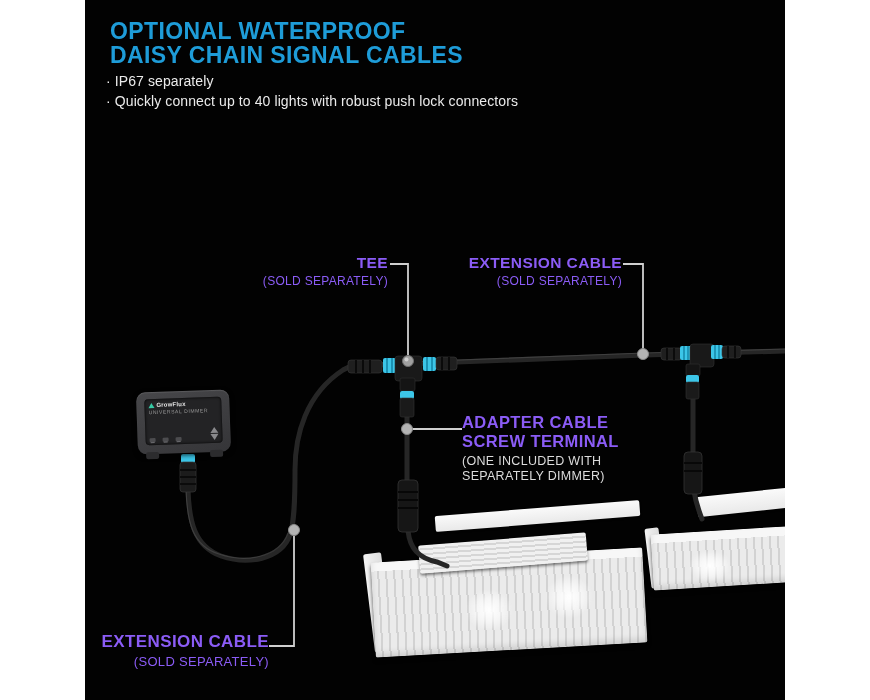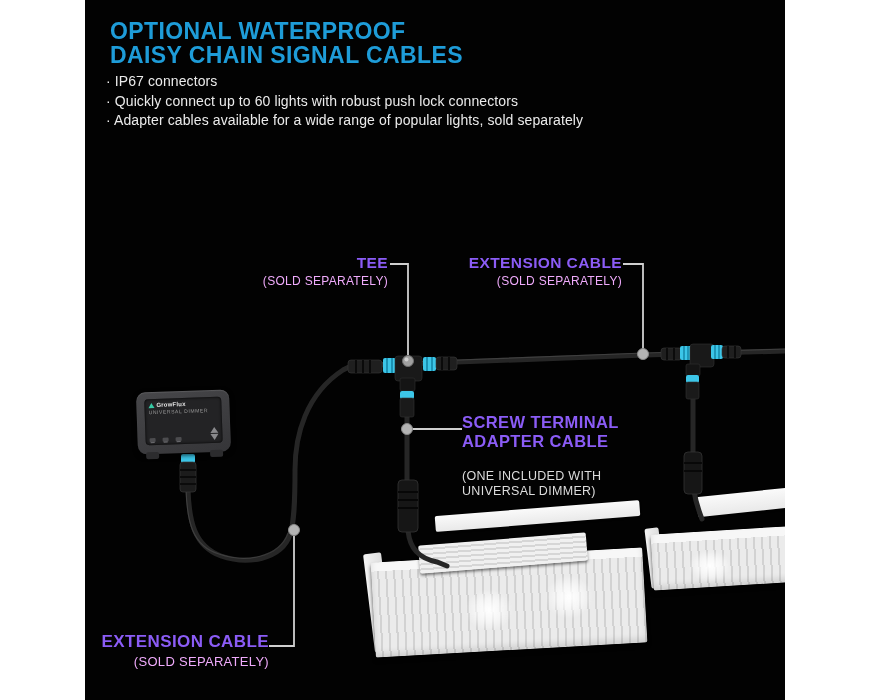--- a/index.html
+++ b/index.html
@@ -11,31 +11,31 @@
 
   
   .heading { position:absolute; left:25px; top:20px; color:#1e9cd8;
              font-size:23px; font-weight:bold; line-height:23.5px; letter-spacing:.4px; }
   .bullets { position:absolute; left:21px; top:72px; color:#ebebeb;
              font-size:14px; line-height:19.5px; letter-spacing:.1px; width:670px; }
 
   
   .callout { position:absolute; }
   .callout .c-title { color:#8b5cf6; font-weight:bold; letter-spacing:.4px; }
-  .callout .c-sub   { color:#f0abfc; letter-spacing:.3px; }
+  .callout .c-sub   { color:#8b5cf6; letter-spacing:.3px; }
   .co-right { text-align:right; }
   .co-tee        { right:397px; top:254px; }
   .co-tee .c-title { font-size:15.5px; }
   .co-tee .c-sub   { font-size:12px; margin-top:2px; }
   .co-ext-top    { right:163px; top:254px; }
   .co-ext-top .c-title { font-size:15.5px; }
   .co-ext-top .c-sub   { font-size:12px; margin-top:2px; }
   .co-screw      { left:377px; top:413px; text-align:left; }
   .co-screw .c-title { font-size:16.5px; line-height:19px; }
-  .co-screw .c-sub   { font-size:12.5px; line-height:15px; margin-top:18px; color:#dcdcdc; }
+  .co-screw .c-sub   { font-size:12.5px; line-height:15px; margin-top:3px; color:#dcdcdc; }
   .co-ext-bottom { right:516px; top:632px; }
   .co-ext-bottom .c-title { font-size:17px; }
   .co-ext-bottom .c-sub   { font-size:13px; margin-top:2px; }
 
   
   .dimmer { position:absolute; left:52px; top:391px; width:93px; height:62px;
             background:linear-gradient(160deg,#47474a,#353538);
             border-radius:9px; transform:rotate(-2deg);
             box-shadow:0 2px 5px rgba(0,0,0,.8), inset 0 1px 1px rgba(255,255,255,.12); }
   .dimmer .screen { position:absolute; left:8px; top:7px; right:8px; bottom:9px;
@@ -98,23 +98,22 @@
 
 <div class="page">
   <div class="photo">
 
     <div class="heading">
       <div>OPTIONAL WATERPROOF</div>
       <div>DAISY CHAIN SIGNAL CABLES</div>
     </div>
 
     <div class="bullets">
-      <div>· IP67 connectors</div>
-      <div>· Quickly connect up to 60 lights with robust push lock connectors</div>
-      <div>· Adapter cables available for a wide range of popular lights, sold separately</div>
+      <div>· IP67 separately</div>
+      <div>· Quickly connect up to 40 lights with robust push lock connectors</div>
     </div>
 
     <div class="fixture fx-center">
       <div class="endcap"></div>
       <div class="bar"></div>
       <div class="driver-fins"></div>
       <div class="driver-top"></div>
       <div class="glow glow1"></div>
       <div class="glow glow2"></div>
     </div>
@@ -237,24 +236,24 @@
 
     <div class="callout co-tee co-right">
       <div class="c-title">TEE</div>
       <div class="c-sub">(SOLD SEPARATELY)</div>
     </div>
     <div class="callout co-ext-top co-right">
       <div class="c-title">EXTENSION CABLE</div>
       <div class="c-sub">(SOLD SEPARATELY)</div>
     </div>
     <div class="callout co-screw">
+      <div class="c-title">ADAPTER CABLE</div>
       <div class="c-title">SCREW TERMINAL</div>
-      <div class="c-title">ADAPTER CABLE</div>
       <div class="c-sub">(ONE INCLUDED WITH</div>
-      <div class="c-sub" style="margin-top:0;">UNIVERSAL DIMMER)</div>
+      <div class="c-sub" style="margin-top:0;">SEPARATELY DIMMER)</div>
     </div>
     <div class="callout co-ext-bottom co-right">
       <div class="c-title">EXTENSION CABLE</div>
       <div class="c-sub">(SOLD SEPARATELY)</div>
     </div>
 
   </div>
 </div>
 
 </body></html>

